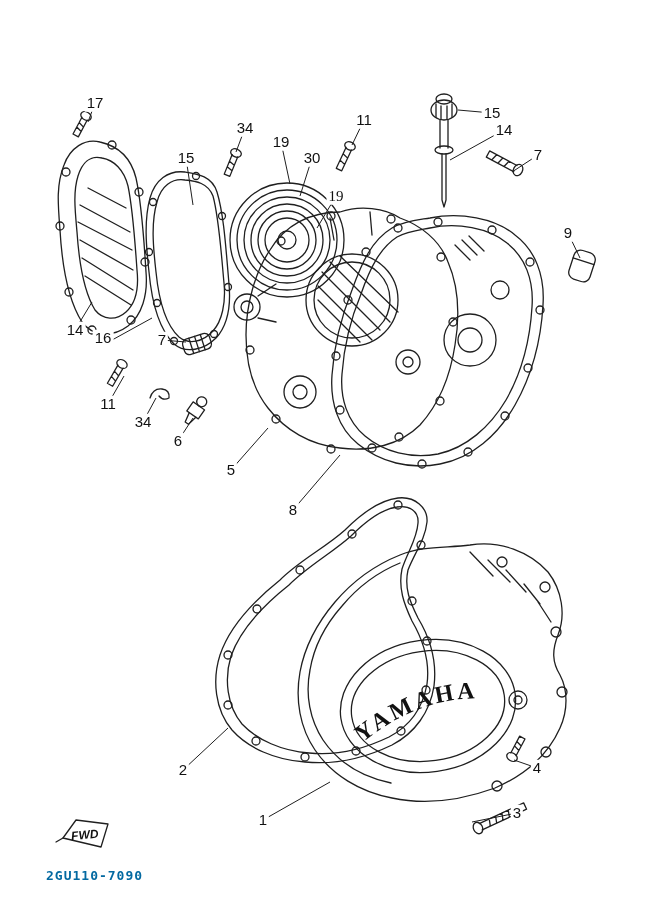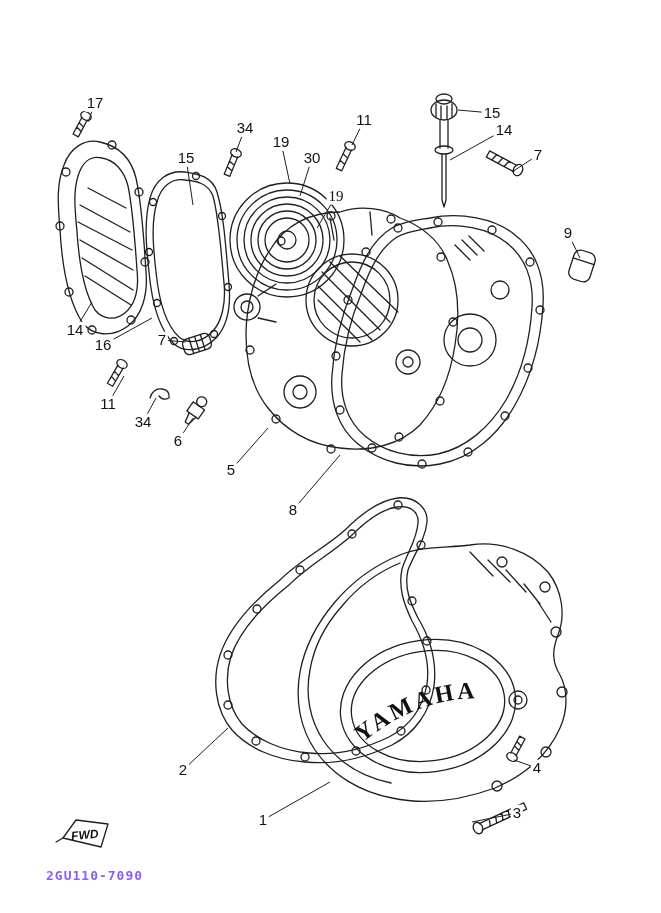--- a/index.html
+++ b/index.html
@@ -1,21 +1,21 @@
 <!DOCTYPE html>
 <html><head>
 <meta charset="utf-8">
 <style>
   html,body{margin:0;padding:0;background:#ffffff;}
   .stage{position:relative;width:661px;height:913px;background:#fff;
          font-family:"Liberation Sans",sans-serif;overflow:hidden;}
   svg.art{position:absolute;left:0;top:0;z-index:1;}
   .callout{position:absolute;transform:translate(-50%,-50%);font-size:15px;color:#111;
            background:#fff;padding:0 2px;line-height:1.1;z-index:3;user-select:none;}
-  .part-code{position:absolute;left:46px;top:868px;z-index:3;color:#8b5cf6;
+  .part-code{position:absolute;left:46px;top:868px;z-index:3;color:#0369a1;
              font-family:"DejaVu Sans Mono",monospace;font-size:13px;font-weight:bold;letter-spacing:1px;}
 </style>
 </head>
 <body>
 
 <div class="stage">
 
   <svg class="art" width="661" height="913" viewBox="0 0 661 913">
     <g stroke="#1f1f1f" fill="none" stroke-width="1.3" stroke-linecap="round" stroke-linejoin="round">
 
@@ -242,21 +242,21 @@
       <div class="callout" style="left: 281px; top: 142px;">19</div>
       <div class="callout" style="left: 364px; top: 120px;">11</div>
       <div class="callout" style="left: 492px; top: 113px;">15</div>
       <div class="callout" style="left: 504px; top: 130px;">14</div>
       <div class="callout" style="left: 186px; top: 158px; text-align: right;">15</div>
       <div class="callout" style="left: 312px; top: 158px;">30</div>
       <div class="callout" style="left: 538px; top: 155px;">7</div>
       <div class="callout" style="left: 336px; top: 196px; font-family: Liberation Serif, serif;">19</div>
       <div class="callout" style="left: 568px; top: 233px;">9</div>
       <div class="callout" style="left: 75px; top: 330px;">14</div>
-      <div class="callout" style="left: 103px; top: 345px;">16</div>
+      <div class="callout" style="left: 103px; top: 338px;">16</div>
       <div class="callout" style="left: 162px; top: 340px;">7</div>
       <div class="callout" style="left: 108px; top: 404px;">11</div>
       <div class="callout" style="left: 143px; top: 422px;">34</div>
       <div class="callout" style="left: 178px; top: 441px;">6</div>
       <div class="callout" style="left: 231px; top: 470px;">5</div>
       <div class="callout" style="left: 293px; top: 510px;">8</div>
       <div class="callout" style="left: 183px; top: 770px;">2</div>
       <div class="callout" style="left: 263px; top: 820px;">1</div>
       <div class="callout" style="left: 537px; top: 768px;">4</div>
       <div class="callout" style="left: 517px; top: 813px;">3</div>

